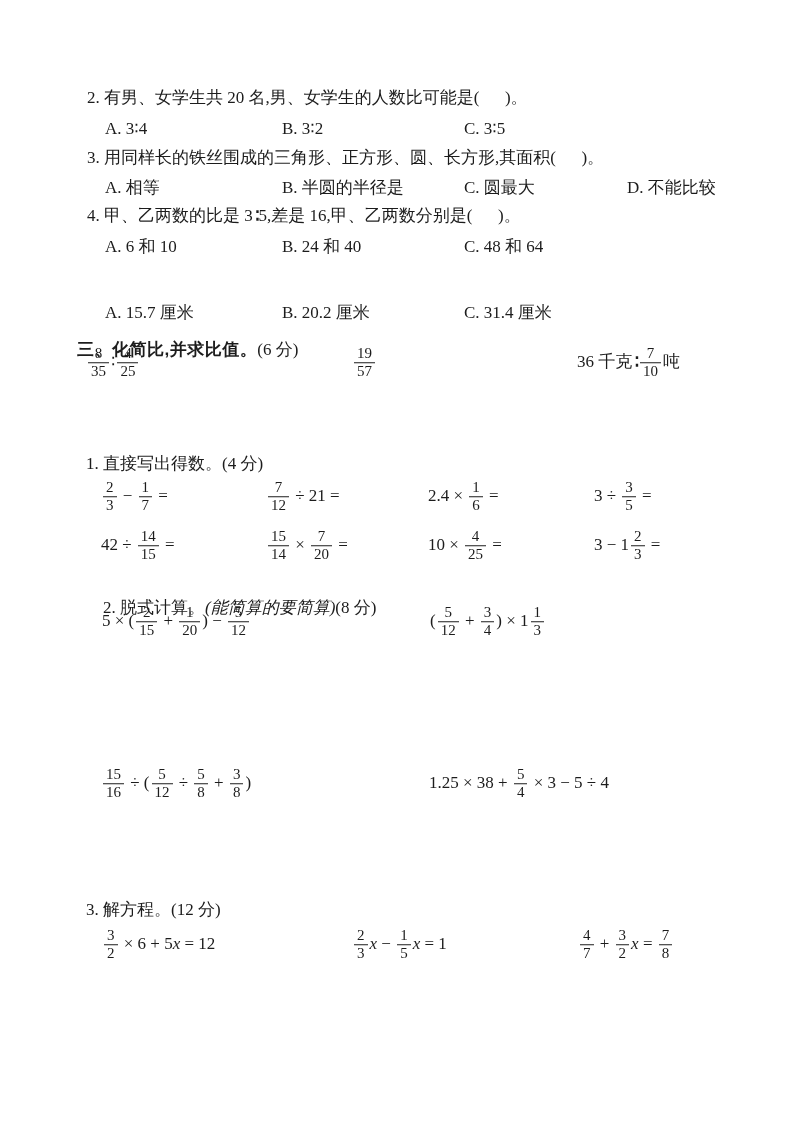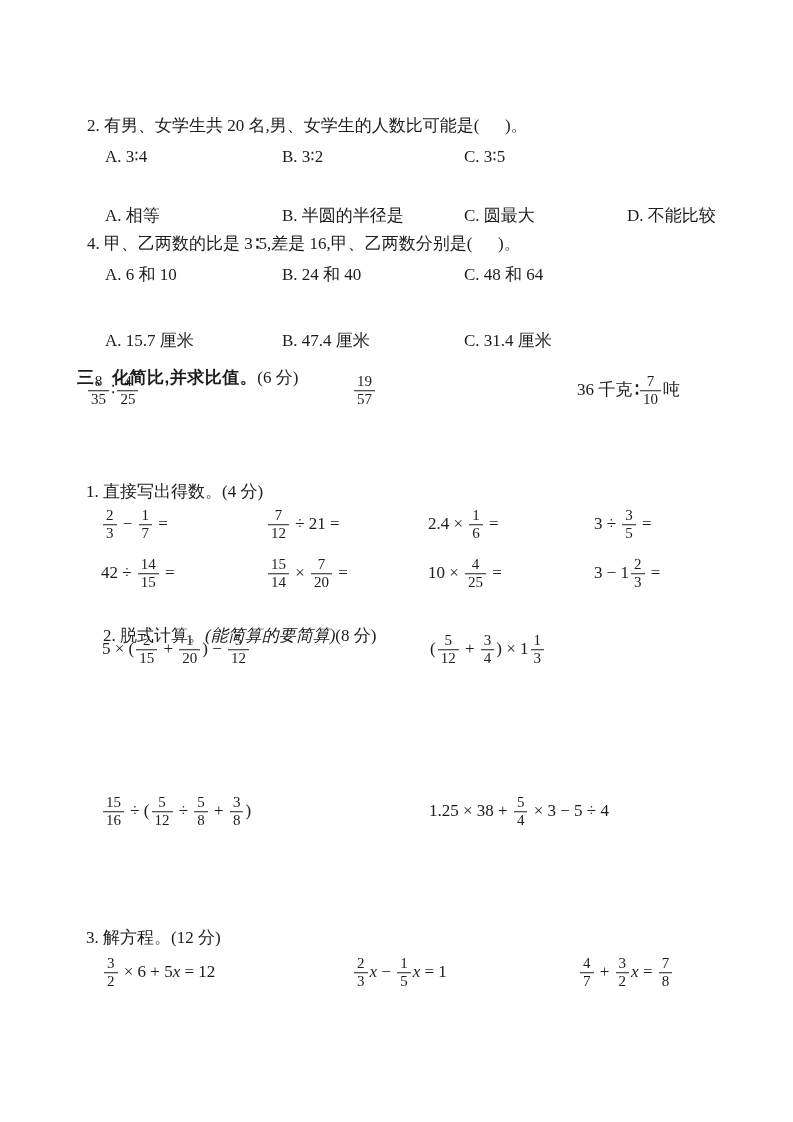--- a/index.html
+++ b/index.html
@@ -1,19 +1,19 @@
 <!DOCTYPE html>
 <html><head>
 <meta charset="utf-8">
 <style>
   html,body{margin:0;padding:0;background:#ffffff;}
   .page{
     position:relative;width:793px;height:1086px;background:#ffffff;
     font-family:"Liberation Serif","DejaVu Serif",serif;
-    font-size:17px;color:#1c1c1c;overflow:hidden;margin-top:28px;
+    font-size:17px;color:#1c1c1c;overflow:hidden;
   }
   .qtext{position:absolute;left:87px;white-space:pre;}
   .optrow{position:absolute;left:0;width:100%;height:22px;}
   .opt{position:absolute;white-space:pre;text-align:center;}
   .c0{left:105px}.c1{left:282px}.c2{left:464px}.c3{left:627px}
   .heading{position:absolute;left:60px;white-space:pre;}
   .h-bold{font-family:"Liberation Sans","DejaVu Sans",sans-serif;font-weight:700;letter-spacing:.5px;}
   .sublabel{position:absolute;left:86px;white-space:pre;}
   .note-kaiti{font-style:italic;}
   .math{position:absolute;transform:translateY(-50%);white-space:pre;}
@@ -34,37 +34,38 @@
 
 <div class="page">
 
   <div class="qtext" style="top:86px">2. 有男、女学生共 20 名,男、女学生的人数比可能是(&nbsp;&nbsp;&nbsp;&nbsp;&nbsp;&nbsp;)。</div>
   <div class="optrow" style="top:118px">
     <span class="opt c0">A. 3∶4</span>
     <span class="opt c1">B. 3∶2</span>
     <span class="opt c2">C. 3∶5</span>
   </div>
 
+  <div class="qtext" style="top:146px">3. 用同样长的铁丝围成的三角形、正方形、圆、长方形,其面积(&nbsp;&nbsp;&nbsp;&nbsp;&nbsp;&nbsp;)。</div>
   <div class="optrow" style="top:176px">
     <span class="opt c0">A. 相等</span>
     <span class="opt c1">B. 半圆的半径是</span>
     <span class="opt c2">C. 圆最大</span>
     <span class="opt c3">D. 不能比较</span>
   </div>
 
   <div class="qtext" style="top:204px">4. 甲、乙两数的比是 3∶5,差是 16,甲、乙两数分别是(&nbsp;&nbsp;&nbsp;&nbsp;&nbsp;&nbsp;)。</div>
   <div class="optrow" style="top:235px">
     <span class="opt c0">A. 6 和 10</span>
     <span class="opt c1">B. 24 和 40</span>
     <span class="opt c2">C. 48 和 64</span>
   </div>
 
   <div class="optrow" style="top:301px">
     <span class="opt c0">A. 15.7 厘米</span>
-    <span class="opt c1">B. 47.4 厘米</span>
+    <span class="opt c1">B. 20.2 厘米</span>
     <span class="opt c2">C. 31.4 厘米</span>
   </div>
 
   <div class="heading" style="top:318px">
     <span class="h-bold">三、化简比,并求比值。</span><span>(6 分)</span>
   </div>
   <div class="math" style="left:86px;top:363px"><span class="frac"><span class="fnum">8</span><span class="fden">35</span></span>∶<span class="frac"><span class="fnum">4</span><span class="fden">25</span></span></div>
   <div class="math" style="left:352px;top:363px"><span class="frac"><span class="fnum">19</span><span class="fden">57</span></span></div>
   <div class="math" style="left:577px;top:363px">36 千克∶<span class="frac"><span class="fnum">7</span><span class="fden">10</span></span>吨</div>
 

